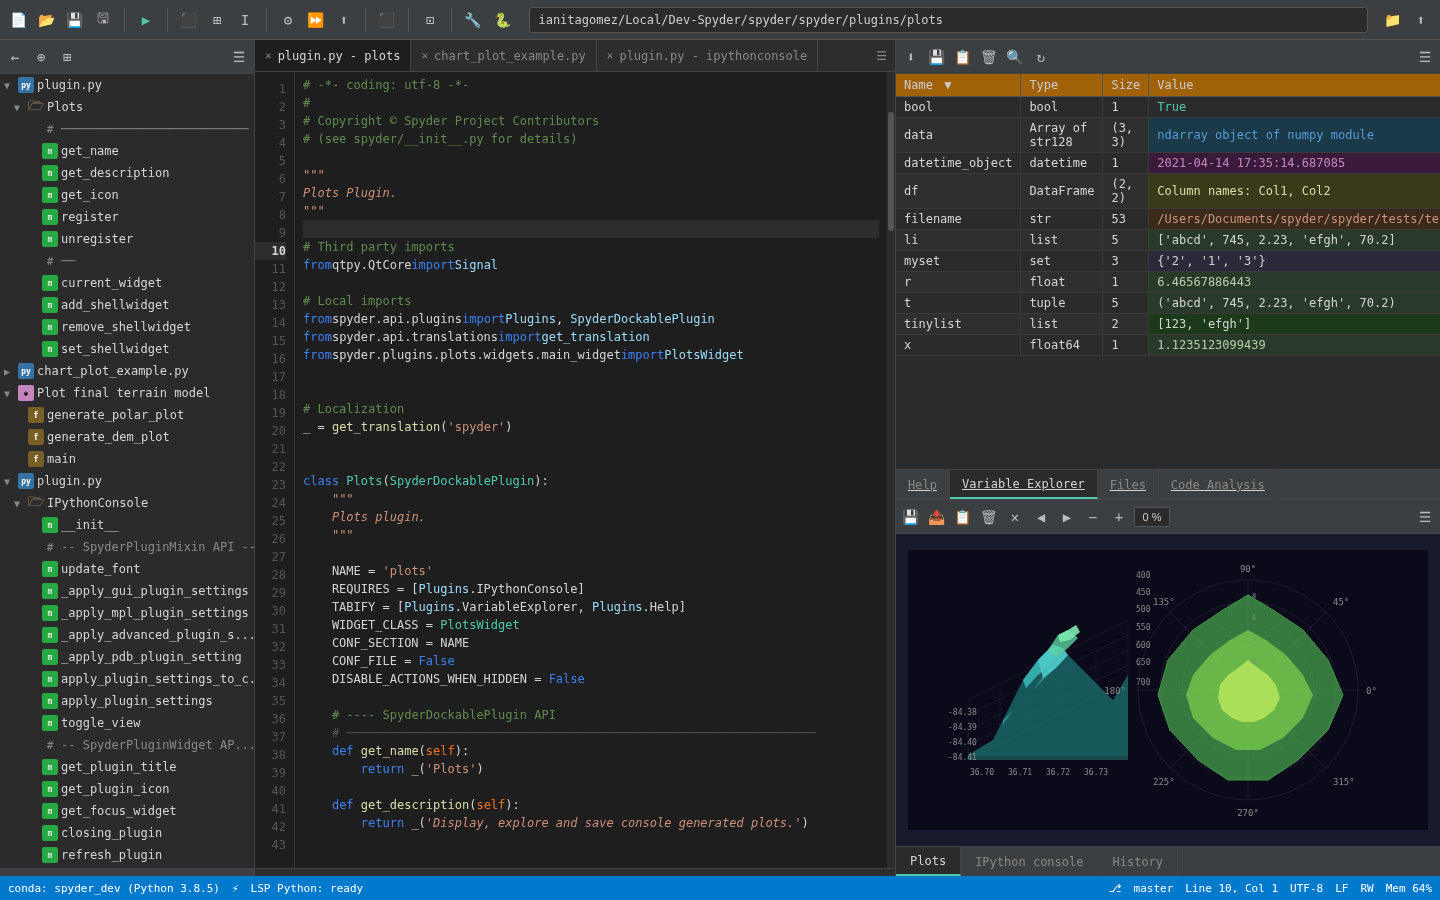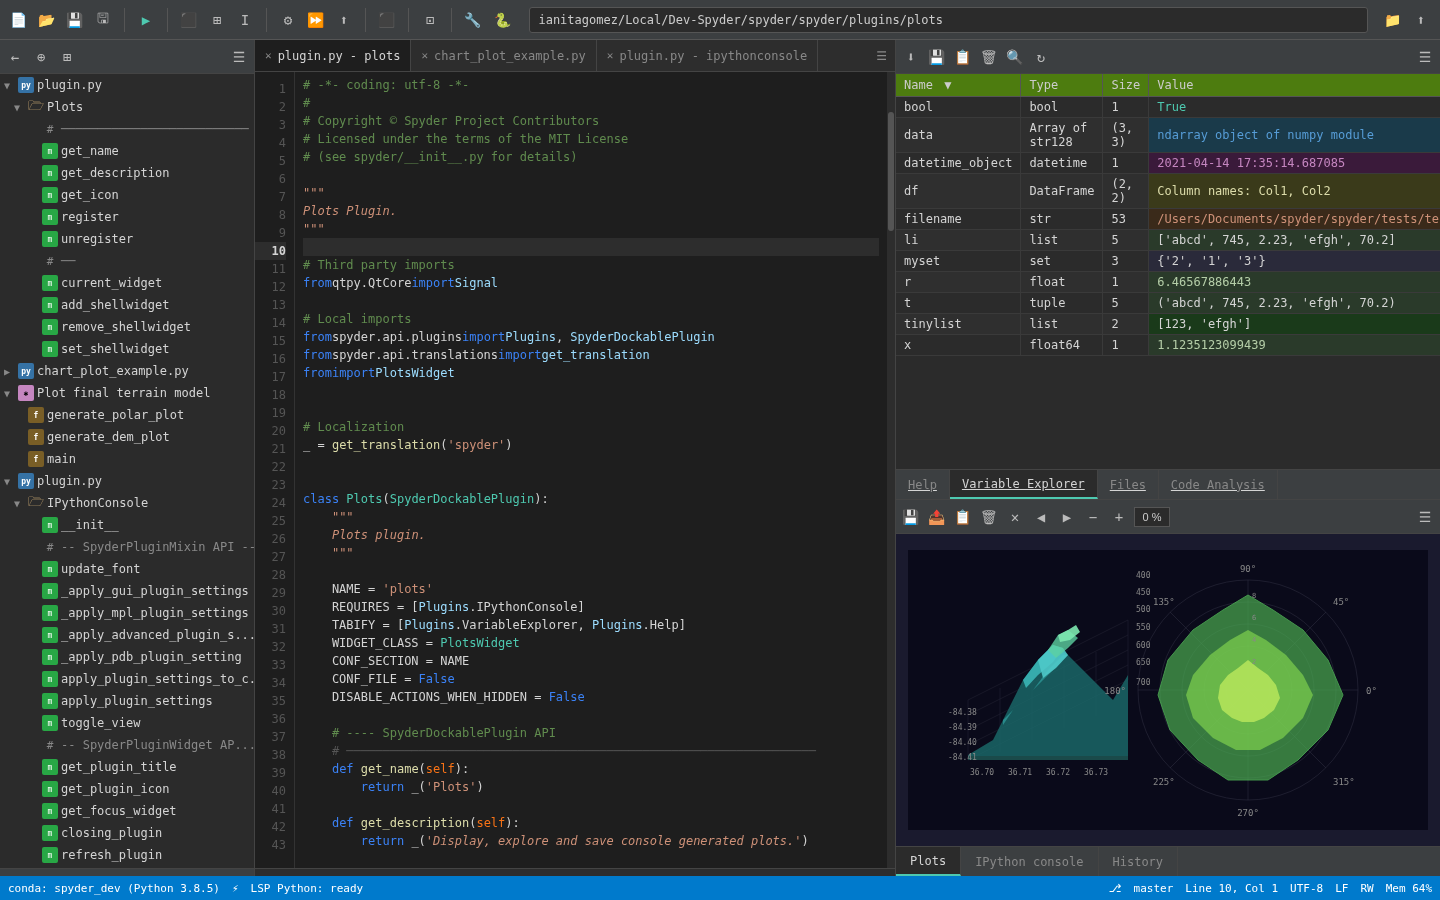--- a/index.html
+++ b/index.html
@@ -210,21 +210,21 @@
       flex: 1;
       overflow: auto;
     }
     table {
       width: 100%;
       border-collapse: collapse;
       font-size: 12px;
     }
     thead { position: sticky; top: 0; z-index: 1; }
     th {
-      background: #4d7c0f;
+      background: #a16207;
       padding: 4px 8px;
       text-align: left;
       border-bottom: 1px solid #555;
       border-right: 1px solid #555;
       color: #ccc;
       font-weight: normal;
       cursor: pointer;
     }
     th .sort-arrow { margin-left: 4px; }
     td {
@@ -639,34 +639,33 @@
             <div style="height:18px">41</div>
             <div style="height:18px">42</div>
           <div style="height:18px">43</div>
 
         </div>
       </div>
       <div id="code-content">
         <div class="line"><span class="c-comment"># -*- coding: utf-8 -*-</span></div>
         <div class="line"><span class="c-comment">#</span></div>
         <div class="line"><span class="c-comment"># Copyright © Spyder Project Contributors</span></div>
-        <div class="line"><span class="c-comment"># Licensed under the terms of the MIT License</span></div>
         <div class="line"><span class="c-comment"># (see spyder/__init__.py for details)</span></div>
         <div class="line"></div>
         <div class="line"><span class="c-string">"""</span></div>
         <div class="line"><span class="c-string" style="font-style:italic;">Plots Plugin.</span></div>
         <div class="line"><span class="c-string">"""</span></div>
         <div class="line highlighted-line"></div>
         <div class="line"><span class="c-comment"># Third party imports</span></div>
         <div class="line"><span class="c-keyword">from</span> <span>qtpy.QtCore</span> <span class="c-keyword">import</span> <span class="c-param">Signal</span></div>
         <div class="line"></div>
         <div class="line"><span class="c-comment"># Local imports</span></div>
         <div class="line"><span class="c-keyword">from</span> <span>spyder.api.plugins</span> <span class="c-keyword">import</span> <span class="c-param">Plugins</span>, <span class="c-param">SpyderDockablePlugin</span></div>
         <div class="line"><span class="c-keyword">from</span> <span>spyder.api.translations</span> <span class="c-keyword">import</span> <span class="c-param">get_translation</span></div>
-        <div class="line"><span class="c-keyword">from</span>  <span class="c-keyword">import</span> <span class="c-param">PlotsWidget</span></div>
+        <div class="line"><span class="c-keyword">from</span> <span>spyder.plugins.plots.widgets.main_widget</span> <span class="c-keyword">import</span> <span class="c-param">PlotsWidget</span></div>
         <div class="line"></div>
         <div class="line"></div>
         <div class="line"><span class="c-comment"># Localization</span></div>
         <div class="line"><span>_ </span><span>=</span><span> </span><span class="c-func">get_translation</span><span>(</span><span class="c-string">'spyder'</span><span>)</span></div>
         <div class="line"></div>
         <div class="line"></div>
         <div class="line"><span class="c-keyword">class </span><span class="c-class-name">Plots</span><span>(</span><span class="c-class-name">SpyderDockablePlugin</span><span>):</span></div>
         <div class="line"><span>    </span><span class="c-string">"""</span></div>
         <div class="line"><span>    </span><span class="c-string" style="font-style:italic;">Plots plugin.</span></div>
         <div class="line"><span>    </span><span class="c-string">"""</span></div>

